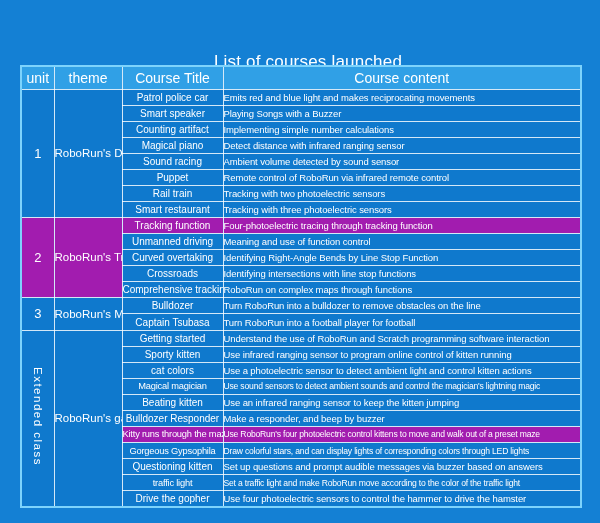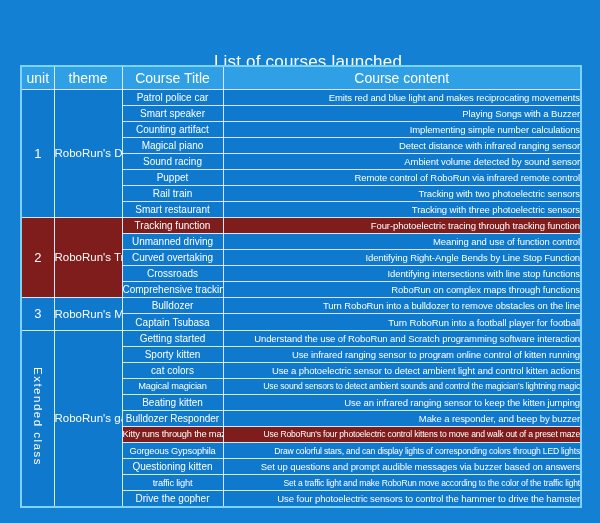--- a/index.html
+++ b/index.html
@@ -33,23 +33,23 @@
     font-weight:400;
     padding:0;
   }
   tr.head{height:23px;}
   tr.head th{
     background:#30A0E6;
     font-size:14px;
     text-align:center;
   }
   td.ct{font-size:10px;text-align:center;}
-  td.cc{font-size:9.5px;letter-spacing:-0.1px;text-align:right;}
+  td.cc{font-size:9.5px;letter-spacing:-0.1px;text-align:left;}
   tr.row{height:16px;}
-  tr.hl td{background:#7f1d1d;}
+  tr.hl td{background:#a21caf;}
   td.unit{
     font-size:13px;text-align:center;background:#0F79CD;
   }
   td.theme{
     font-size:11.5px;line-height:1.3;
     white-space:normal;
     padding:0 4px 0 9px;
     text-align:left;vertical-align:middle;
   }
   td.vertical{

